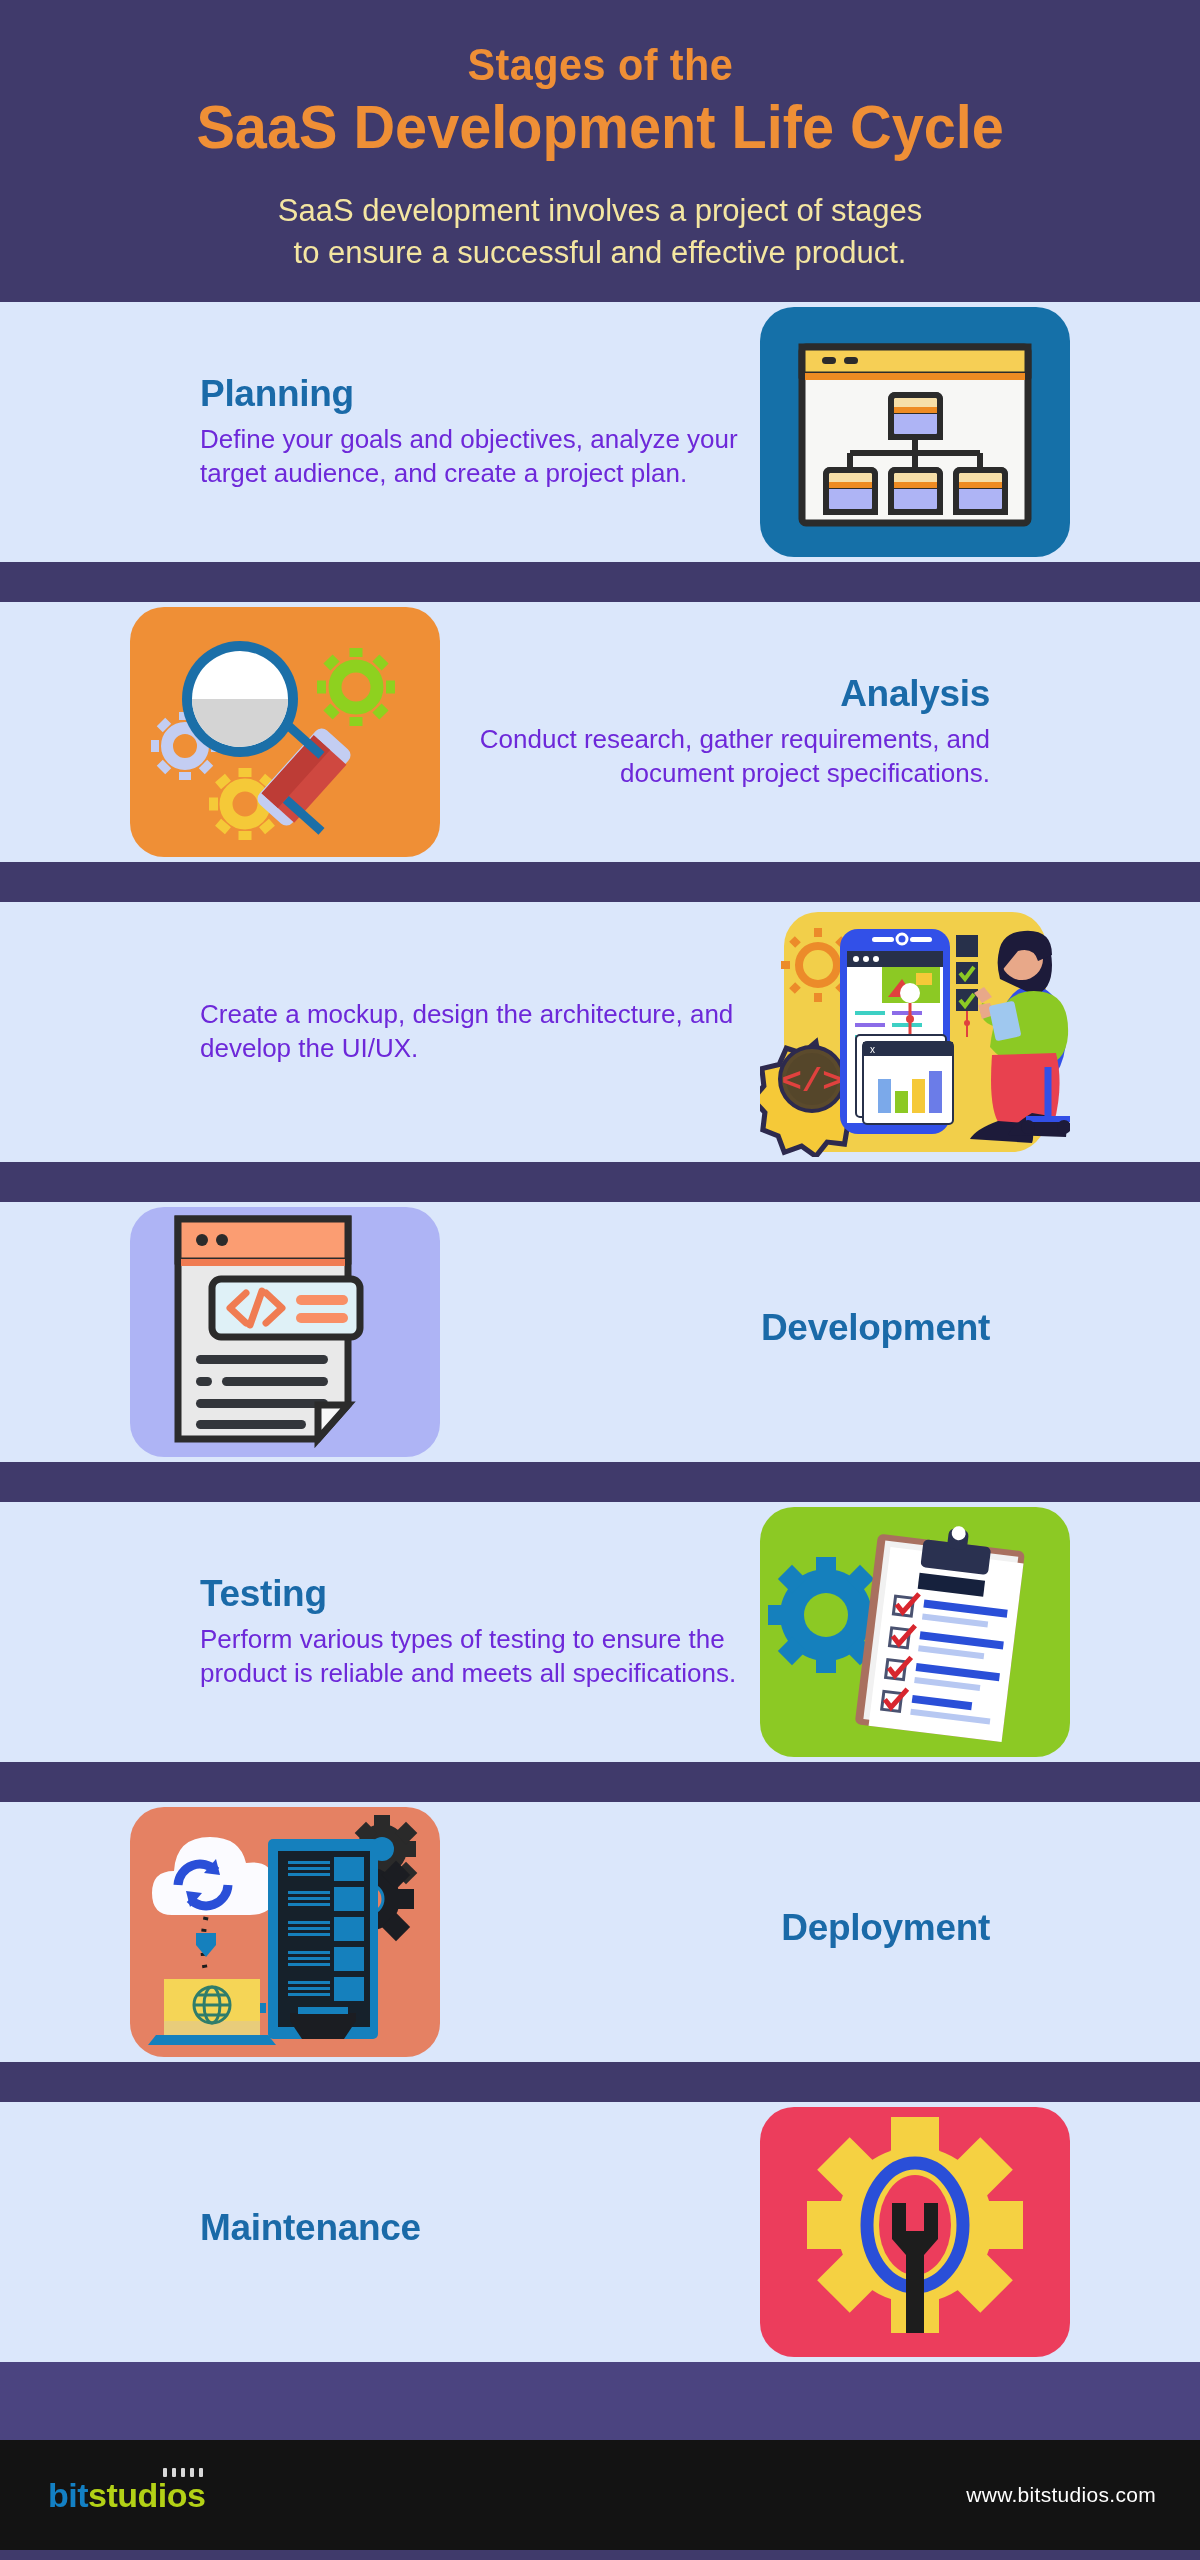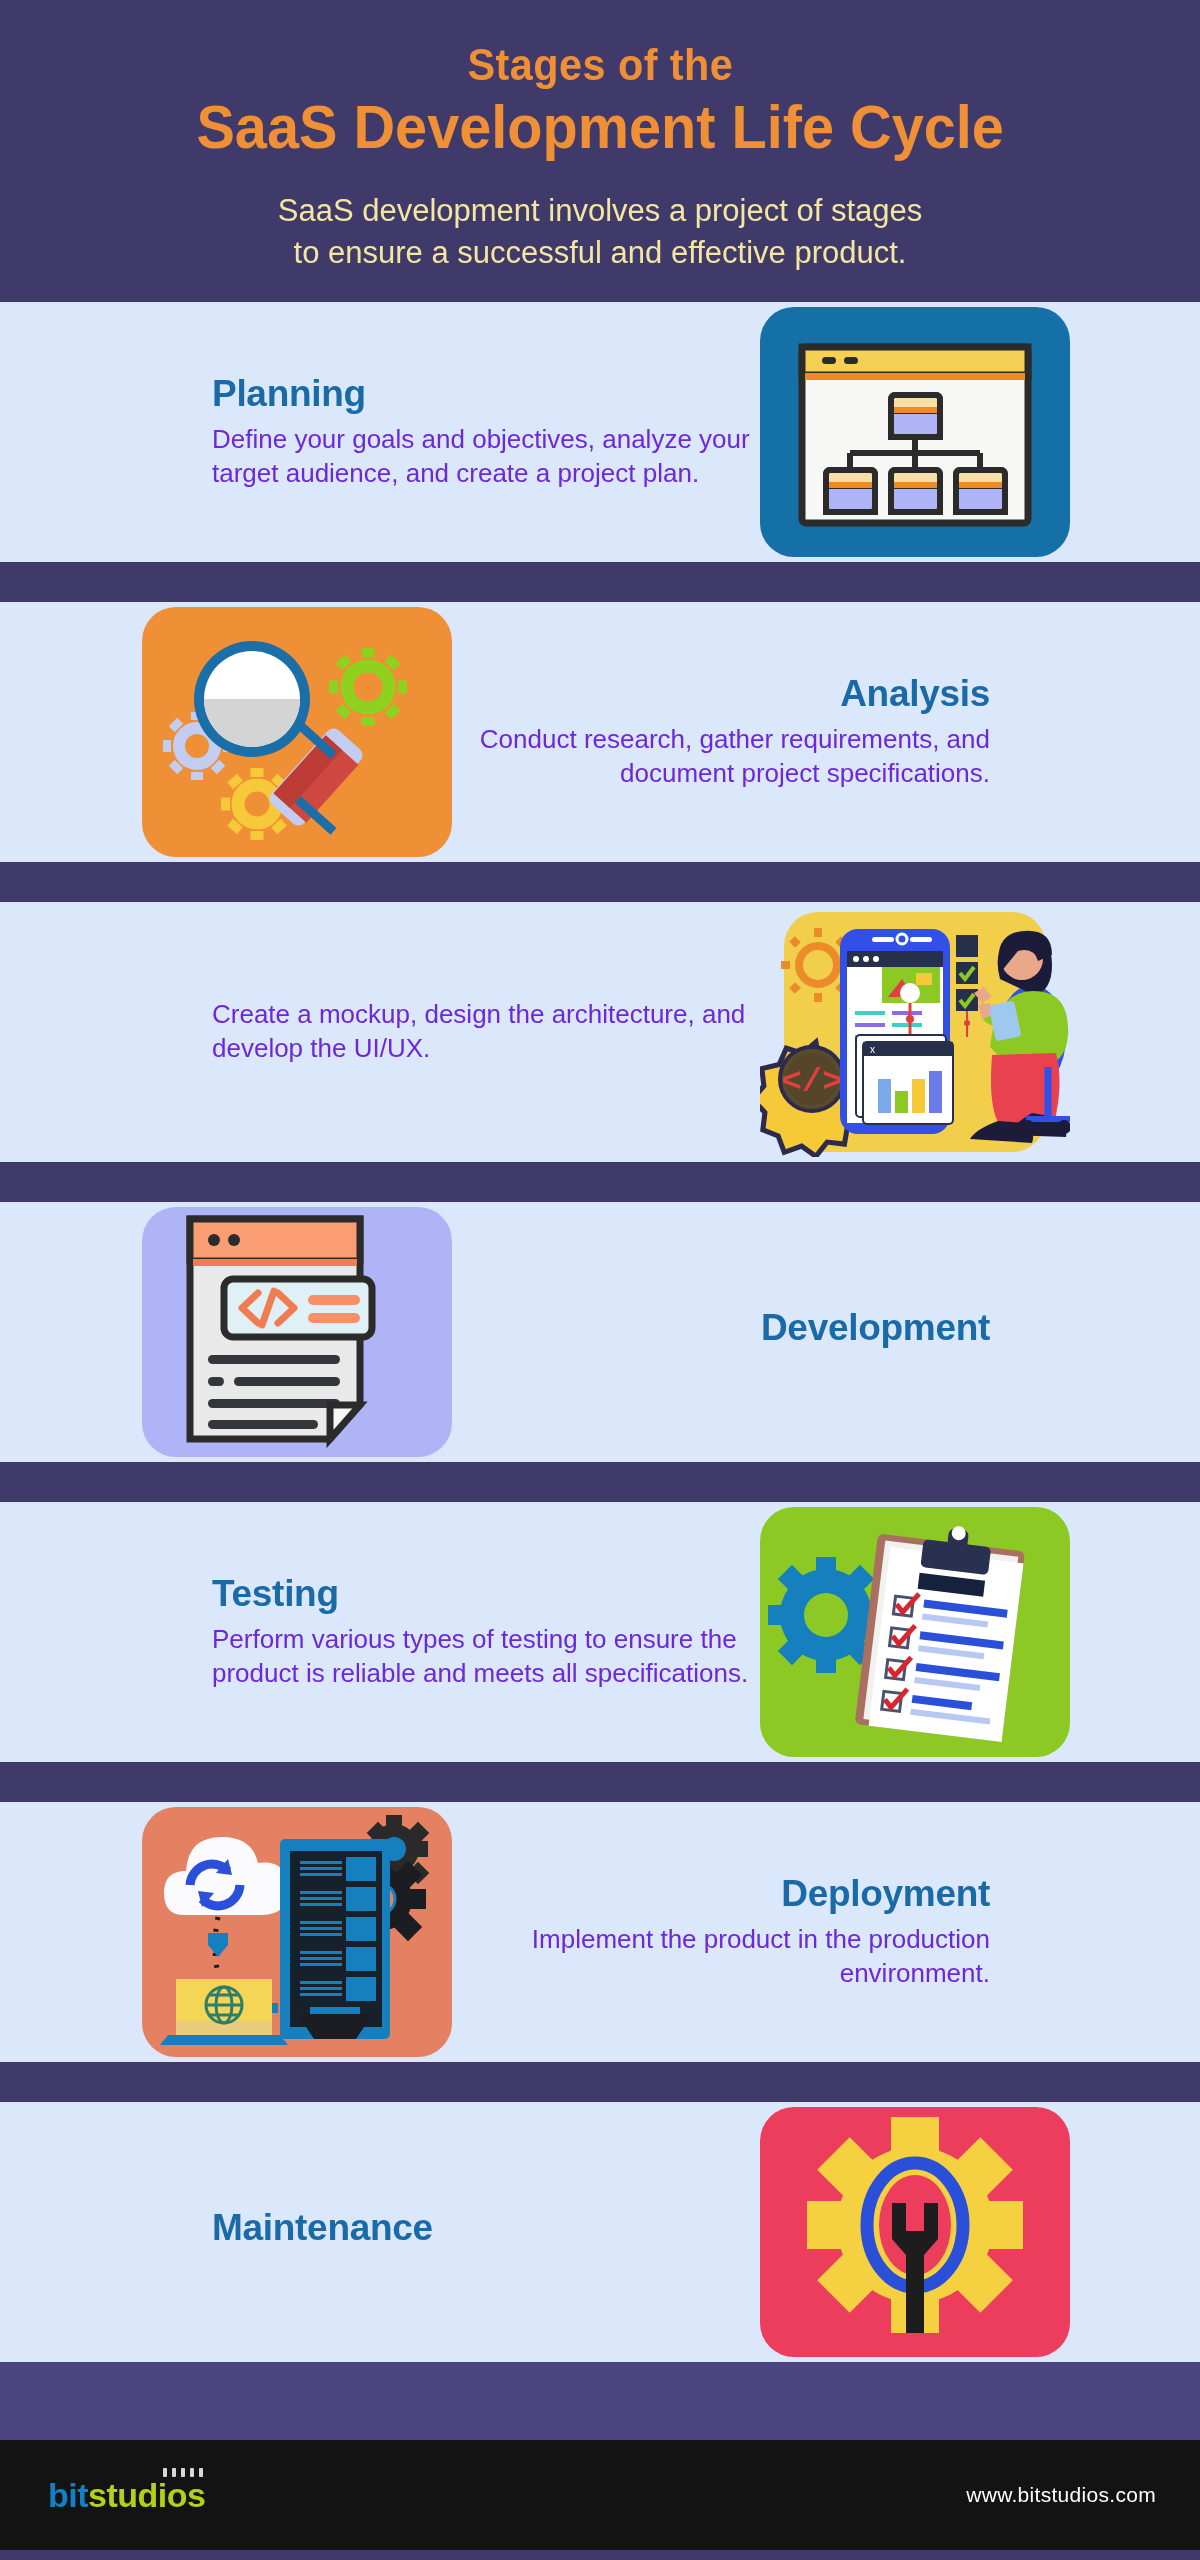--- a/index.html
+++ b/index.html
@@ -53,21 +53,20 @@
   }
 
   
   .band {
     width: 1200px;
     height: 260px;
     background: #dbe7fb;
     display: flex;
     align-items: center;
     position: relative;
-    padding-left: 12px;
   }
   .divider {
     width: 1200px;
     height: 40px;
     background: #403a6b;
   }
   .band.rev { flex-direction: row-reverse; }
 
   .txt {
     width: 560px;
@@ -385,21 +384,20 @@
         </g>
       </svg>
     </div>
   </div>
 
   <div class="divider"></div>
 
   <div class="band rev">
     <div class="txt">
       <div class="stage-title">Deployment</div>
-      <div class="stage-desc">Implement the product in the production environment.</div>
     </div>
     <div class="art">
       <div class="art-box" style="background:#e58163"></div>
       <svg width="310" height="250" viewBox="0 0 310 250">
         <path d="M42 108 q-20 0 -20 -22 q0 -22 22 -22 q2 -34 36 -34 q30 0 36 26 q24 -4 30 18 q4 34 -26 34 z" fill="#fbfbff"></path>
         <g fill="none" stroke="#2a4fd8" stroke-width="9">
           <path d="M48 78 a22 22 0 0 1 38 -14"></path>
           <path d="M98 78 a22 22 0 0 1 -38 14"></path>
         </g>
         <path d="M86 52 l4 16 l-16 -2 z" fill="#2a4fd8"></path>

